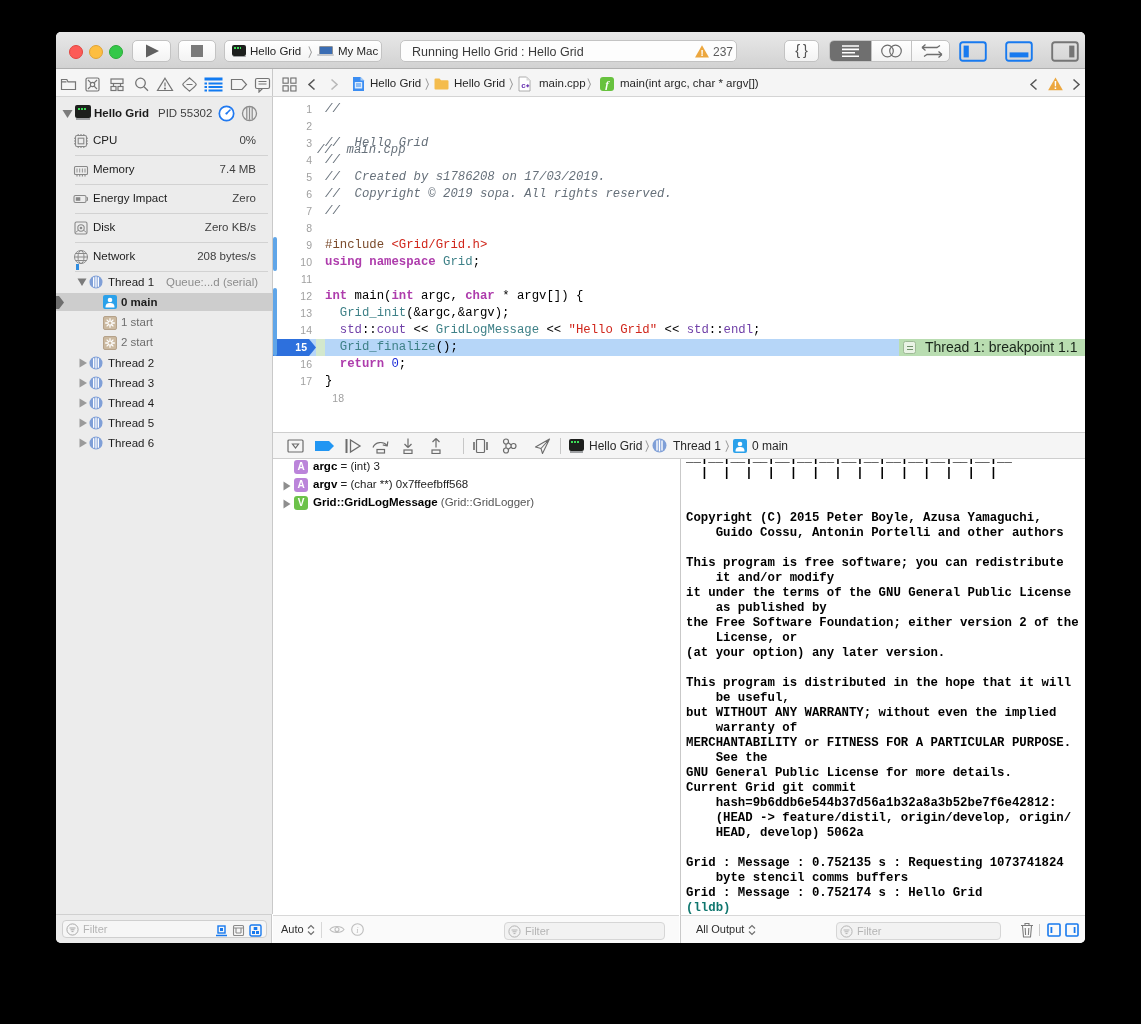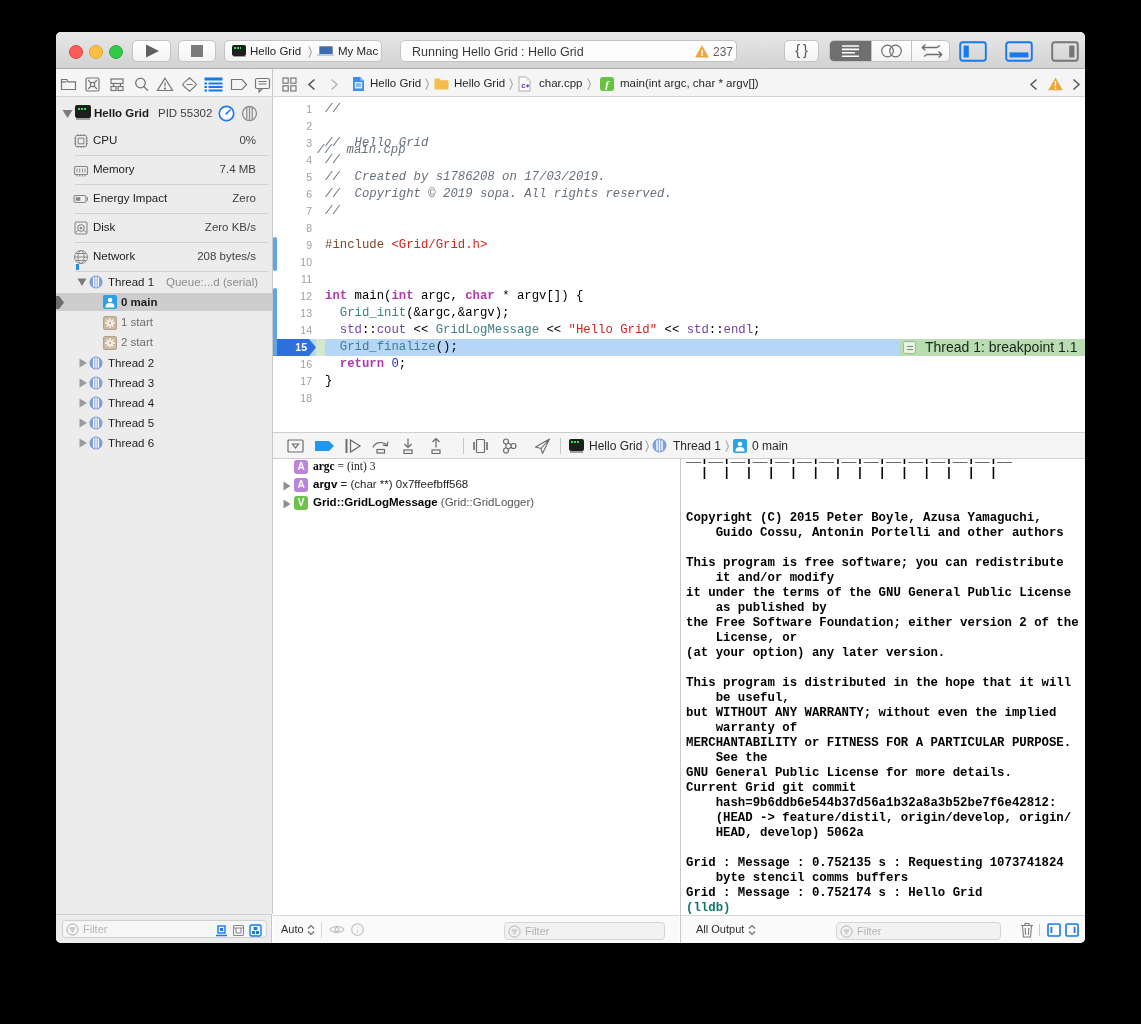--- a/index.html
+++ b/index.html
@@ -227,21 +227,21 @@
           </svg>
       <span class="abs" style="left:181px;top:8px;">Hello Grid</span>
       <span class="abs" style="left:236px;top:7px;color:#9a9a9a;font-size:13px;">〉</span>
       <svg class="ico" style="left:245px;top:7px;" width="13" height="16" viewBox="0 0 13 16">
             <path d="M1 1 L8.5 1 L12 4.5 L12 15 L1 15 Z" fill="#fff" stroke="#9a9a9a" stroke-width="0.8"></path>
             <path d="M8.5 1 L8.5 4.5 L12 4.5 Z" fill="#d8d8d8"></path>
             <text x="5.5" y="12" font-size="8" font-weight="bold" fill="#6a35b2" text-anchor="middle">c</text>
             <rect x="8.2" y="9.2" width="3" height="1.2" fill="#6a35b2"></rect>
             <rect x="9.1" y="8.3" width="1.2" height="3" fill="#6a35b2"></rect>
           </svg>
-      <span class="abs" style="left:266px;top:8px;">char.cpp</span>
+      <span class="abs" style="left:266px;top:8px;">main.cpp</span>
       <span class="abs" style="left:314px;top:7px;color:#9a9a9a;font-size:13px;">〉</span>
       <div class="abs" style="left:327px;top:7.5px;width:14px;height:14px;background:#67c23e;border-radius:3px;">
         <span style="position:absolute;left:0;top:0;width:14px;text-align:center;font-size:11px;line-height:14px;color:#fff;font-style:italic;font-family:'Liberation Serif',serif;font-weight:bold;">f</span>
       </div>
       <span class="abs" style="left:347px;top:8px;">main(int argc, char * argv[])</span>
       <svg class="ico" style="left:756px;top:9px;" width="9" height="13" viewBox="0 0 9 13">
             <path d="M7.5 1.5 L2 6.5 L7.5 11.5" fill="none" stroke="#575757" stroke-width="1.5"></path>
           </svg>
       <svg class="ico" style="left:774px;top:7px;" width="17" height="16" viewBox="0 0 15 14">
             <path d="M7.5 1.2 L14 12.5 L1 12.5 Z" fill="#eca73f"></path>
@@ -486,20 +486,21 @@
     <div class="lnum" style="top:72px;">5</div>
         <div class="codeline" style="top:72px;left:52px;"><span class="cm">//  Created by s1786208 on 17/03/2019.</span></div>
     <div class="lnum" style="top:89px;">6</div>
         <div class="codeline" style="top:89px;left:52px;"><span class="cm">//  Copyright © 2019 sopa. All rights reserved.</span></div>
     <div class="lnum" style="top:106px;">7</div>
         <div class="codeline" style="top:106px;left:52px;"><span class="cm">//</span></div>
     <div class="lnum" style="top:123px;">8</div>
     <div class="lnum" style="top:140px;">9</div>
         <div class="codeline" style="top:140px;left:52px;"><span class="pp">#include</span> <span class="st">&lt;Grid/Grid.h&gt;</span></div>
     <div class="lnum" style="top:157px;">10</div>
+        <div class="codeline" style="top:157px;left:52px;"><span class="kw">using</span> <span class="kw">namespace</span> <span class="ty">Grid</span>;</div>
     <div class="lnum" style="top:174px;">11</div>
     <div class="lnum" style="top:191px;">12</div>
         <div class="codeline" style="top:191px;left:52px;"><span class="kw">int</span> main(<span class="kw">int</span> argc, <span class="kw">char</span> * argv[]) {</div>
     <div class="lnum" style="top:208px;">13</div>
         <div class="codeline" style="top:208px;left:52px;">  <span class="ty">Grid_init</span>(&amp;argc,&amp;argv);</div>
     <div class="lnum" style="top:225px;">14</div>
         <div class="codeline" style="top:225px;left:52px;">  <span class="sd">std</span>::<span class="sd">cout</span> &lt;&lt; <span class="ty">GridLogMessage</span> &lt;&lt; <span class="st">"Hello Grid"</span> &lt;&lt; <span class="sd">std</span>::<span class="sd">endl</span>;</div>
     <div class="abs" style="top:242px;left:0;width:812px;height:17px;background:#b6d6f8;"></div>
     <div class="abs" style="top:242px;left:43px;width:9px;height:17px;background:#d3e8cd;"></div>
     <div class="abs" style="top:242px;left:626px;width:186px;height:17px;background:#b9ddb1;"></div>
@@ -512,21 +513,21 @@
     <div class="codeline" style="top:242px;left:52px;">  <span class="ty">Grid_finalize</span>();</div>
     <div class="abs" style="top:244px;left:630px;width:13px;height:13px;background:#e9f3e5;border:1px solid #9eba96;border-radius:2.5px;box-sizing:border-box;">
       <div style="position:absolute;left:2.5px;top:3.5px;width:6px;height:1.4px;background:#70906a;"></div>
       <div style="position:absolute;left:2.5px;top:6.5px;width:6px;height:1.4px;background:#70906a;"></div>
     </div>
     <div class="abs" style="top:242px;left:652px;font-size:14px;line-height:17px;color:#19251a;">Thread 1: breakpoint 1.1</div>
     <div class="lnum" style="top:259px;">16</div>
         <div class="codeline" style="top:259px;left:52px;">  <span class="kw">return</span> <span class="nu">0</span>;</div>
     <div class="lnum" style="top:276px;">17</div>
         <div class="codeline" style="top:276px;left:52px;">}</div>
-    <div class="lnum" style="top:293px;">18</div>
+    <div class="lnum" style="top:293px;padding-left:32px;">18</div>
   </div>
 
   <div class="dbgbar">
     <svg class="ico" style="left:14px;top:6px;" width="17" height="14" viewBox="0 0 17 14">
           <g fill="none" stroke="#6c6c6c" stroke-width="1.2">
             <rect x="1" y="1" width="15" height="12" rx="1"></rect>
             <path d="M5.5 5 L11.5 5 L8.5 9 Z"></path>
           </g>
         </svg>
     <svg class="ico" style="left:42px;top:8px;" width="19" height="10" viewBox="0 0 19 10">
@@ -599,21 +600,21 @@
       <svg width="14" height="14" viewBox="0 0 14 14">
             <circle cx="7" cy="5" r="2.3" fill="#fff"></circle>
             <path d="M2.5 12.5 C2.5 8.8 4.3 8 7 8 C9.7 8 11.5 8.8 11.5 12.5 Z" fill="#fff"></path>
           </svg>
     </div>
     <span class="abs" style="left:479px;top:6px;">0 main</span>
   </div>
 
   <div class="vars">
     <div class="abs" style="left:21px;top:1px;width:14px;height:14px;background:#bb84da;border-radius:3px;text-align:center;"><span style="font-size:10px;font-weight:bold;color:#fff;line-height:14px;">A</span></div>
-    <span class="abs" style="left:40px;top:1px;font-family:Liberation Serif, serif;"><b>argc</b> <span style="color:#242424;">= (int) 3</span></span>
+    <span class="abs" style="left:40px;top:1px;"><b>argc</b> <span style="color:#242424;">= (int) 3</span></span>
     <svg class="ico" style="left:10px;top:22px;" width="8" height="10" viewBox="0 0 8 10">
           <path d="M0.5 0.5 L7.5 5 L0.5 9.5 Z" fill="#8e8e8e"></path>
         </svg>
     <div class="abs" style="left:21px;top:19px;width:14px;height:14px;background:#bb84da;border-radius:3px;text-align:center;"><span style="font-size:10px;font-weight:bold;color:#fff;line-height:14px;">A</span></div>
     <span class="abs" style="left:40px;top:19px;"><b>argv</b> <span style="color:#242424;">= (char **) 0x7ffeefbff568</span></span>
     <svg class="ico" style="left:10px;top:40px;" width="8" height="10" viewBox="0 0 8 10">
           <path d="M0.5 0.5 L7.5 5 L0.5 9.5 Z" fill="#8e8e8e"></path>
         </svg>
     <div class="abs" style="left:21px;top:37px;width:14px;height:14px;background:#6cc24a;border-radius:3px;text-align:center;"><span style="font-size:10px;font-weight:bold;color:#fff;line-height:14px;">V</span></div>
     <span class="abs" style="left:40px;top:37px;"><b>Grid::GridLogMessage</b> <span style="color:#555;">(Grid::GridLogger)</span></span>

